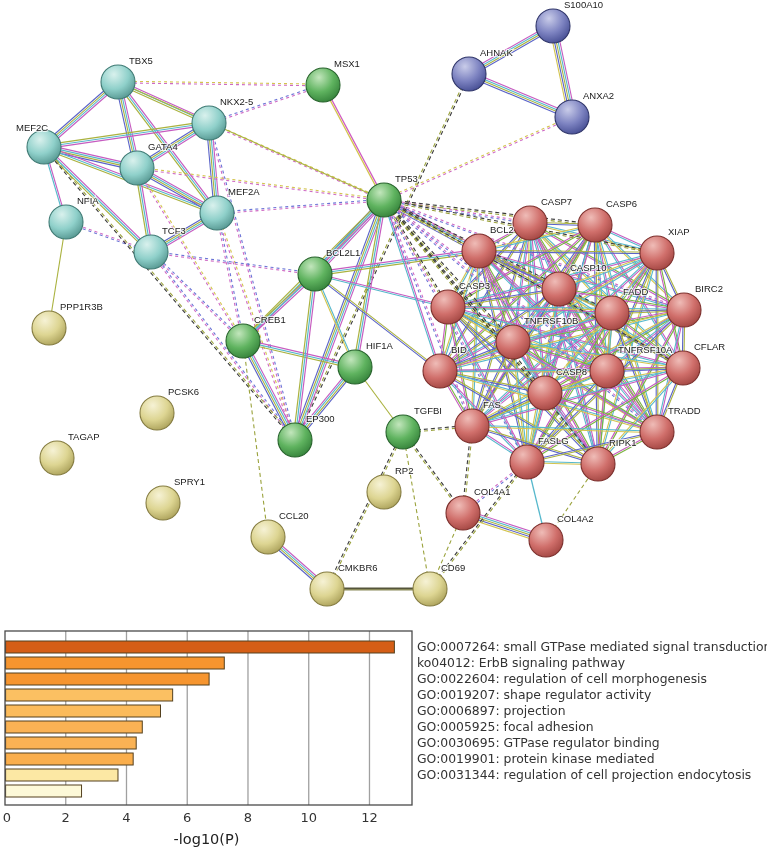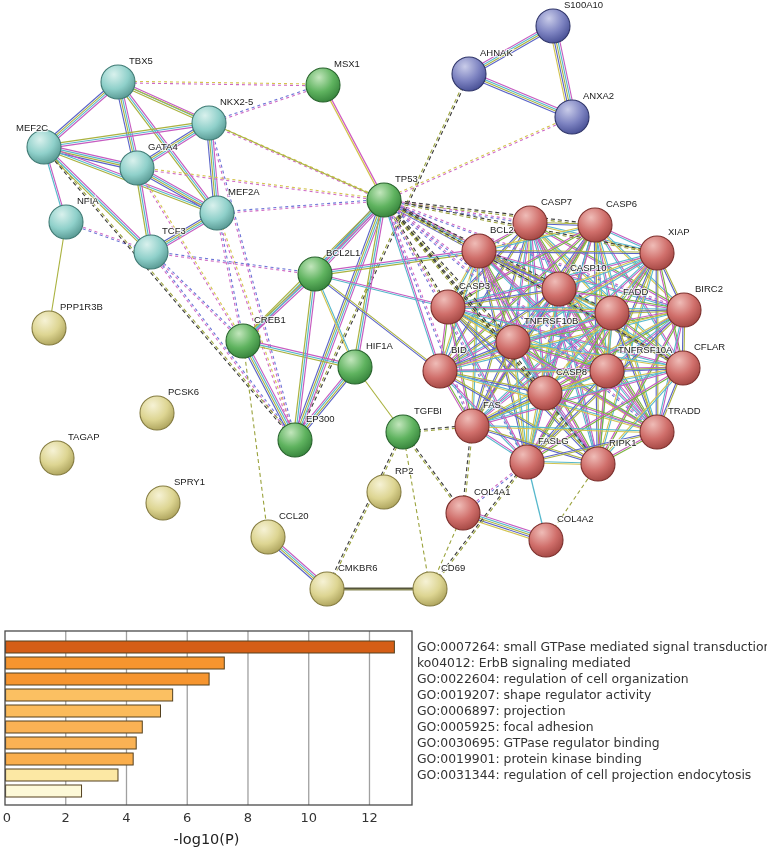--- a/index.html
+++ b/index.html
@@ -638,22 +638,22 @@
       <text x="65.74626865671641" y="202" text-anchor="middle" class="tick-label">2</text>
       <text x="126.49253731343283" y="202" text-anchor="middle" class="tick-label">4</text>
       <text x="187.23880597014926" y="202" text-anchor="middle" class="tick-label">6</text>
       <text x="247.98507462686567" y="202" text-anchor="middle" class="tick-label">8</text>
       <text x="308.7313432835821" y="202" text-anchor="middle" class="tick-label">10</text>
       <text x="369.4776119402985" y="202" text-anchor="middle" class="tick-label">12</text>
       <text x="206.5" y="224" text-anchor="middle" class="axis-title">-log10(P)</text>
     </svg>
   <div id="go-list">
       <div class="go-item">GO:0007264: small GTPase mediated signal transduction</div>
-      <div class="go-item">ko04012: ErbB signaling mediated</div>
-      <div class="go-item">GO:0022604: regulation of cell organization</div>
+      <div class="go-item">ko04012: ErbB signaling pathway</div>
+      <div class="go-item">GO:0022604: regulation of cell morphogenesis</div>
       <div class="go-item">GO:0019207: shape regulator activity</div>
       <div class="go-item">GO:0006897: projection</div>
       <div class="go-item">GO:0005925: focal adhesion</div>
       <div class="go-item">GO:0030695: GTPase regulator binding</div>
-      <div class="go-item">GO:0019901: protein kinase binding</div>
+      <div class="go-item">GO:0019901: protein kinase mediated</div>
       <div class="go-item">GO:0031344: regulation of cell projection endocytosis</div>
     </div>
 </div>
 
 </body></html>

